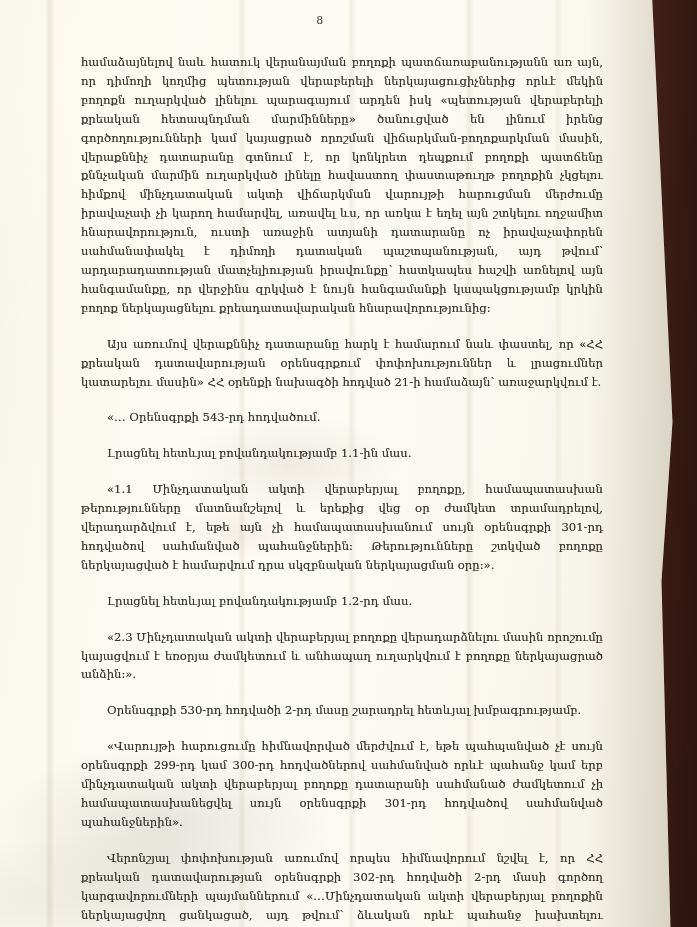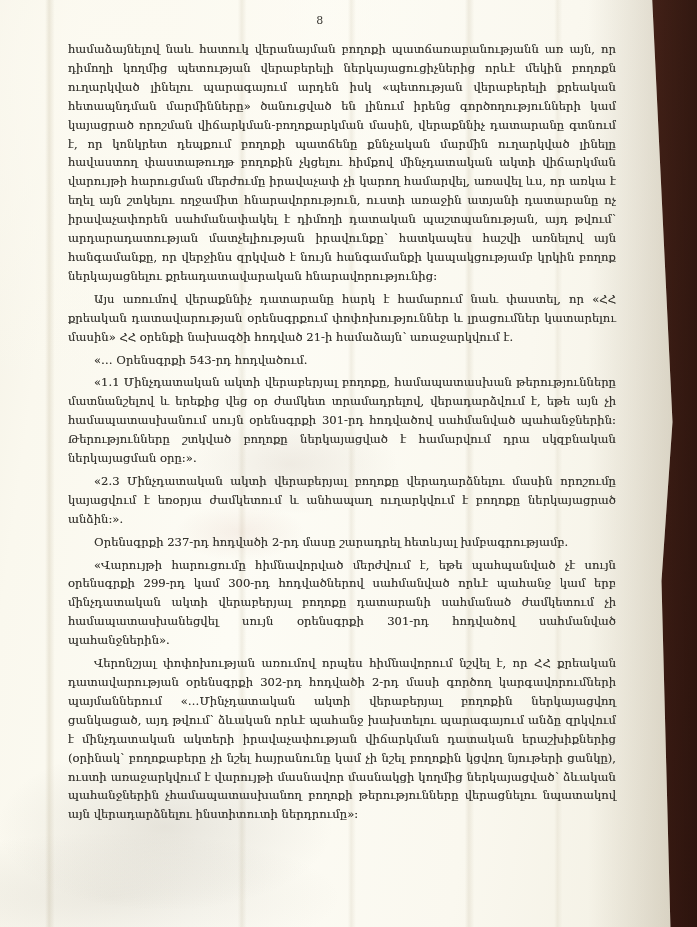--- a/index.html
+++ b/index.html
@@ -120,21 +120,21 @@
     left: 64px;
     width: 556px;
     font-size: 11.6px;
     line-height: 18.9px;
     text-align: justify;
     text-justify: inter-word;
     color: #36342f;
   }
 
   .textblock p {
-    margin: 4px;
+    margin: 17px;
   }
 
   p.indent  { text-indent: 26px; }
   p.flush   { text-indent: 0; }
 
   
   .textblock p {
     text-shadow: 0 0 .45px rgba(54,52,47,.55);
   }
 </style>
@@ -153,21 +153,23 @@
   </div>
 
   <div id="content">
 
     <div class="folio">8</div>
 
     <div class="textblock">
       <p class="flush">համաձայնելով նաև հատուկ վերանայման բողոքի պատճառաբանությանն առ այն, որ դիմողի կողմից պետության վերաբերելի ներկայացուցիչներից որևէ մեկին բողոքն ուղարկված լինելու պարագայում արդեն իսկ «պետության վերաբերելի քրեական հետապնդման մարմինները» ծանուցված են լինում իրենց գործողությունների կամ կայացրած որոշման վիճարկման-բողոքարկման մասին, վերաքննիչ դատարանը գտնում է, որ կոնկրետ դեպքում բողոքի պատճենը քննչական մարմին ուղարկված լինելը հավաստող փաստաթուղթ բողոքին չկցելու հիմքով մինչդատական ակտի վիճարկման վարույթի հարուցման մերժումը իրավաչափ չի կարող համարվել, առավել ևս, որ առկա է եղել այն շտկելու ողջամիտ հնարավորություն, ուստի առաջին ատյանի դատարանը ոչ իրավաչափորեն սահմանափակել է դիմողի դատական պաշտպանության, այդ թվում՝ արդարադատության մատչելիության իրավունքը՝ հատկապես հաշվի առնելով այն հանգամանքը, որ վերջինս զրկված է նույն հանգամանքի կապակցությամբ կրկին բողոք ներկայացնելու քրեադատավարական հնարավորությունից։</p>
       <p class="indent">Այս առումով վերաքննիչ դատարանը հարկ է համարում նաև փաստել, որ «ՀՀ քրեական դատավարության օրենսգրքում փոփոխություններ և լրացումներ կատարելու մասին» ՀՀ օրենքի նախագծի հոդված 21-ի համաձայն՝ առաջարկվում է.</p>
       <p class="indent">«… Օրենսգրքի 543-րդ հոդվածում.</p>
+      <p class="indent">Լրացնել հետևյալ բովանդակությամբ 1.1-ին մաս.</p>
       <p class="indent">«1.1 Մինչդատական ակտի վերաբերյալ բողոքը, համապատասխան թերությունները մատնանշելով և երեքից վեց օր ժամկետ տրամադրելով, վերադարձվում է, եթե այն չի համապատասխանում սույն օրենսգրքի 301-րդ հոդվածով սահմանված պահանջներին։ Թերությունները շտկված բողոքը ներկայացված է համարվում դրա սկզբնական ներկայացման օրը։».</p>
+      <p class="indent">Լրացնել հետևյալ բովանդակությամբ 1.2-րդ մաս.</p>
       <p class="indent">«2.3 Մինչդատական ակտի վերաբերյալ բողոքը վերադարձնելու մասին որոշումը կայացվում է եռօրյա ժամկետում և անհապաղ ուղարկվում է բողոքը ներկայացրած անձին։».</p>
-      <p class="indent">Օրենսգրքի 237-րդ հոդվածի 2-րդ մասը շարադրել հետևյալ խմբագրությամբ.</p>
+      <p class="indent">Օրենսգրքի 530-րդ հոդվածի 2-րդ մասը շարադրել հետևյալ խմբագրությամբ.</p>
       <p class="indent">«Վարույթի հարուցումը հիմնավորված մերժվում է, եթե պահպանված չէ սույն օրենսգրքի 299-րդ կամ 300-րդ հոդվածներով սահմանված որևէ պահանջ կամ երբ մինչդատական ակտի վերաբերյալ բողոքը դատարանի սահմանած ժամկետում չի համապատասխանեցվել սույն օրենսգրքի 301-րդ հոդվածով սահմանված պահանջներին».</p>
       <p class="indent">Վերոնշյալ փոփոխության առումով որպես հիմնավորում նշվել է, որ ՀՀ քրեական դատավարության օրենսգրքի 302-րդ հոդվածի 2-րդ մասի գործող կարգավորումների պայմաններում «…Մինչդատական ակտի վերաբերյալ բողոքին ներկայացվող ցանկացած, այդ թվում՝ ձևական որևէ պահանջ խախտելու պարագայում անձը զրկվում է մինչդատական ակտերի իրավաչափության վիճարկման դատական երաշխիքներից (օրինակ՝ բողոքաբերը չի նշել հայրանունը կամ չի նշել բողոքին կցվող նյութերի ցանկը), ուստի առաջարկվում է վարույթի մասնավոր մասնակցի կողմից ներկայացված՝ ձևական պահանջներին չհամապատասխանող բողոքի թերությունները վերացնելու նպատակով այն վերադարձնելու ինստիտուտի ներդրումը»։</p>
     </div>
 
   </div>
 </div>
 
 </body></html>

